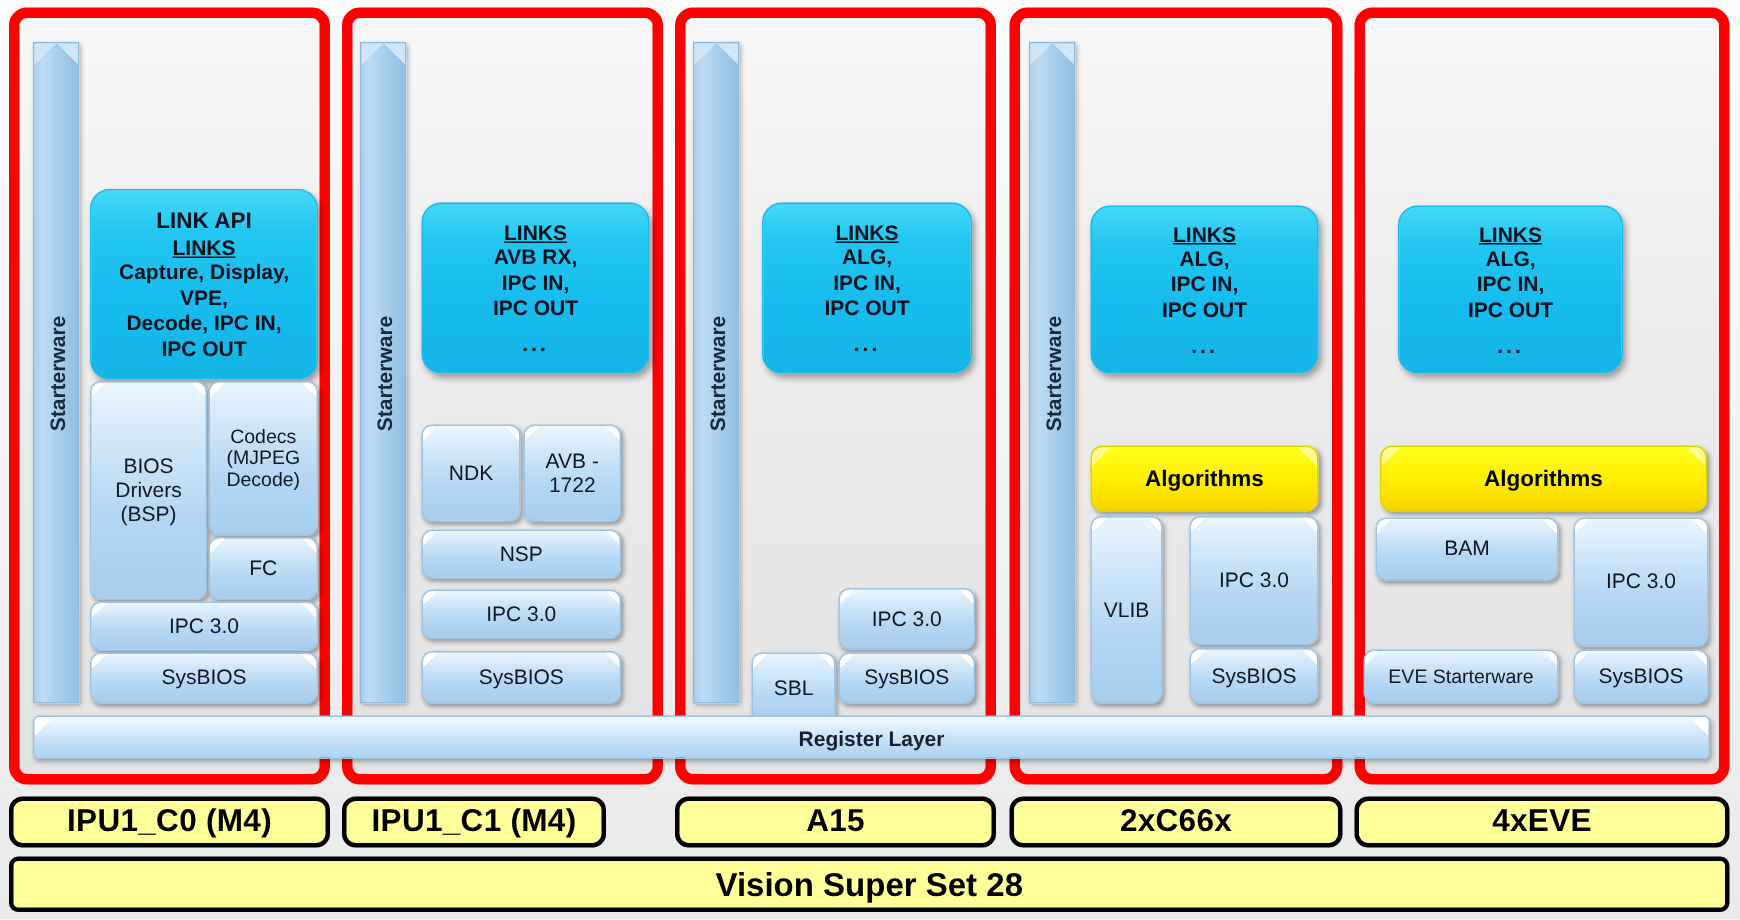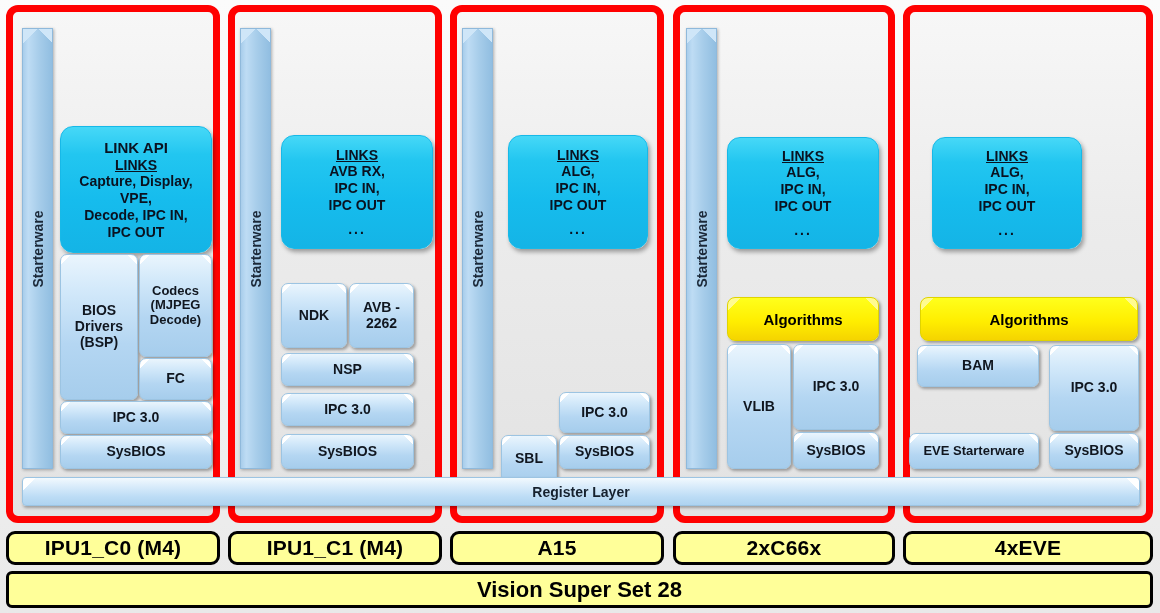--- a/index.html
+++ b/index.html
@@ -47,21 +47,21 @@
     position:absolute;box-sizing:border-box;
     border:1px solid #9cc4e2;
     border-radius:7px;
     background:
       linear-gradient(135deg,#ffffff 0 7px,transparent 7px) left top/50% 14px no-repeat,
       linear-gradient(225deg,#ffffff 0 7px,transparent 7px) right top/50% 14px no-repeat,
       linear-gradient(180deg,#eaf5fd 0%,#d3e9fa 24%,#b4d6f2 62%,#a6cdec 100%);
     box-shadow:1.5px 2px 3px rgba(0,0,0,.32);
     display:flex;align-items:center;justify-content:center;
     text-align:center;
-    font-size:14px;font-weight:bold;color:#10161f;
+    font-size:14px;font-weight:normal;color:#10161f;
     line-height:1.12;
     padding:2px 3px;
   }
   .bx.small{font-size:13px;}
 
   
   .links{
     position:absolute;box-sizing:border-box;
     border:1px solid #17b9e8;
     border-radius:13px;
@@ -156,21 +156,21 @@
 
   <div class="links" style="left:281px;top:135px;width:152px;height:114px;">
     <div class="t2">LINKS</div>
     <div class="t3" style="white-space:pre-line;">AVB RX,
 IPC IN,
 IPC OUT</div>
     <div class="dots">...</div>
   </div>
 
   <div class="bx" style="left:281px;top:283px;width:66px;height:65px;">NDK</div>
-  <div class="bx" style="left:349px;top:283px;width:65px;height:65px;">AVB - 2262</div>
+  <div class="bx" style="left:349px;top:283px;width:65px;height:65px;">AVB - 1722</div>
   <div class="bx" style="left:281px;top:353px;width:133px;height:33px;">NSP</div>
   <div class="bx" style="left:281px;top:393px;width:133px;height:33px;">IPC 3.0</div>
   <div class="bx" style="left:281px;top:434px;width:133px;height:35px;">SysBIOS</div>
 
   <div class="core" style="left:450px;top:5px;width:214px;height:518px;"></div>
 
   <div class="sw" style="left:462px;top:28px;width:31px;height:441px;">
     <div class="notch"></div>
     <div class="lbl">Starterware</div>
   </div>
@@ -197,21 +197,21 @@
   <div class="links" style="left:727px;top:137px;width:152px;height:112px;">
     <div class="t2">LINKS</div>
     <div class="t3" style="white-space:pre-line;">ALG,
 IPC IN,
 IPC OUT</div>
     <div class="dots">...</div>
   </div>
 
   <div class="alg" style="left:727px;top:297px;width:152px;height:44px;">Algorithms</div>
 
-  <div class="bx" style="left:727px;top:344px;width:64px;height:125px;">VLIB</div>
+  <div class="bx" style="left:727px;top:344px;width:48px;height:125px;">VLIB</div>
   <div class="bx" style="left:793px;top:344px;width:86px;height:86px;">IPC 3.0</div>
   <div class="bx" style="left:793px;top:432px;width:86px;height:37px;">SysBIOS</div>
 
   <div class="core" style="left:903px;top:5px;width:250px;height:518px;"></div>
 
   <div class="links" style="left:932px;top:137px;width:150px;height:112px;">
     <div class="t2">LINKS</div>
     <div class="t3" style="white-space:pre-line;">ALG,
 IPC IN,
 IPC OUT</div>
@@ -221,20 +221,20 @@
   <div class="alg" style="left:920px;top:297px;width:218px;height:44px;">Algorithms</div>
 
   <div class="bx" style="left:917px;top:345px;width:122px;height:42px;">BAM</div>
   <div class="bx" style="left:1049px;top:345px;width:90px;height:86px;">IPC 3.0</div>
   <div class="bx small" style="left:909px;top:433px;width:130px;height:36px;">EVE Starterware</div>
   <div class="bx" style="left:1049px;top:433px;width:90px;height:36px;">SysBIOS</div>
 
   <div class="reg" style="left:22px;top:477px;width:1118px;height:29px;">Register Layer</div>
 
   <div class="corelbl" style="left:6px;top:531px;width:214px;height:34px;">IPU1_C0 (M4)</div>
-  <div class="corelbl" style="left:228px;top:531px;width:214px;height:34px;">IPU1_C1 (M4)</div>
+  <div class="corelbl" style="left:228px;top:531px;width:176px;height:34px;">IPU1_C1 (M4)</div>
   <div class="corelbl" style="left:450px;top:531px;width:214px;height:34px;">A15</div>
   <div class="corelbl" style="left:673px;top:531px;width:222px;height:34px;">2xC66x</div>
   <div class="corelbl" style="left:903px;top:531px;width:250px;height:34px;">4xEVE</div>
 
   <div class="footer" style="left:6px;top:571px;width:1147px;height:37px;">Vision Super Set 28</div>
 
 </div>
 
 </body></html>

